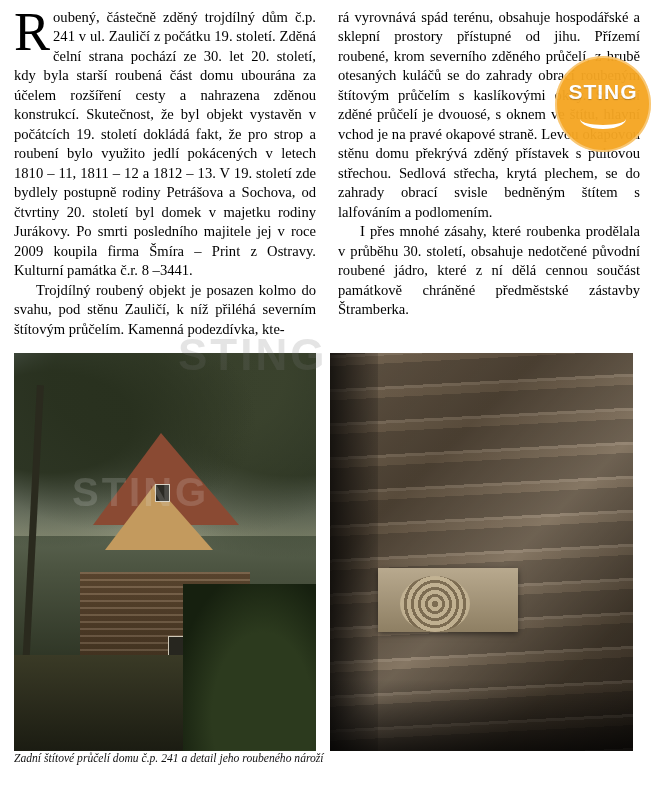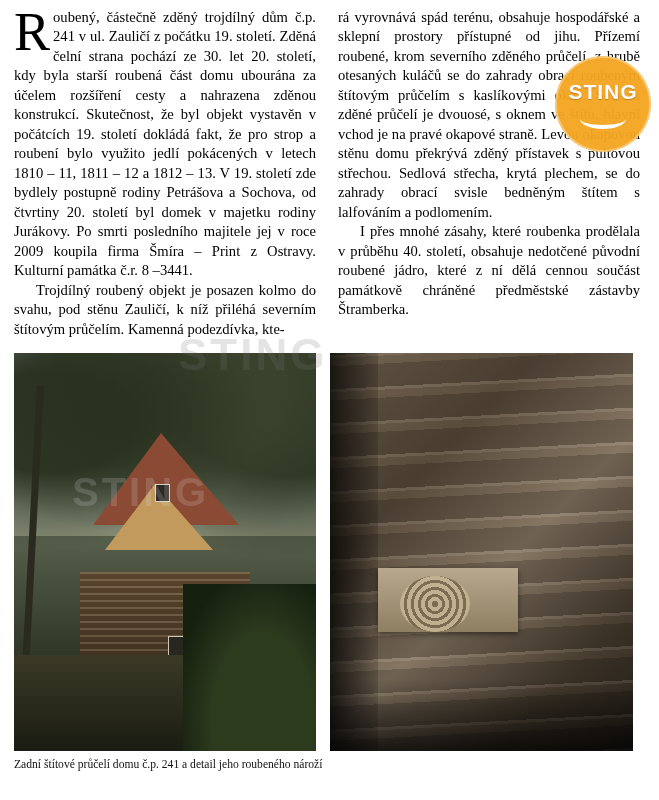--- a/index.html
+++ b/index.html
@@ -168,22 +168,23 @@
     position: absolute; left: 0; top: 0; width: 16%; height: 100%;
     background: linear-gradient(90deg, rgba(0,0,0,.75), rgba(0,0,0,.15));
   }
   .dark-bottom {
     position: absolute; left: 0; bottom: 0; width: 100%; height: 18%;
     background: linear-gradient(rgba(0,0,0,0), rgba(0,0,0,.72));
   }
 
   
   .caption {
-    margin-top: 7px;
+    margin-top: 1px;
     font-size: 11.6px;
+    font-style: italic;
     color: #111;
   }
 
   
   .wm-badge {
     position: absolute;
     right: 8px;
     top: 56px;
     width: 96px;
     height: 96px;
@@ -241,21 +242,21 @@
 
   <div class="columns">
 
     <div class="col">
       <p><span class="dropcap">R</span><span>oubený, částečně zděný trojdílný dům č.p. 241 v ul. Zauličí z počátku 19. století. Zděná čelní strana pochází ze 30. let 20. století, kdy byla starší roubená část domu ubourána za účelem rozšíření cesty a nahrazena zděnou konstrukcí. Skutečnost, že byl objekt vystavěn v počátcích 19. století dokládá fakt, že pro strop a roubení bylo využito jedlí pokácených v letech 1810 – 11, 1811 – 12 a 1812 – 13. V 19. století zde bydlely postupně rodiny Petrášova a Sochova, od čtvrtiny 20. století byl domek v majetku rodiny Jurákovy. Po smrti posledního majitele jej v roce 2009 koupila firma Šmíra – Print z Ostravy. Kulturní památka č.r. 8 –3441.</span></p>
       <p class="indent">Trojdílný roubený objekt je posazen kolmo do svahu, pod stěnu Zauličí, k níž přiléhá severním štítovým průčelím. Kamenná podezdívka, kte-</p>
     </div>
 
     <div class="col">
       <p>rá vyrovnává spád terénu, obsahuje hospodářské a sklepní prostory přístupné od jihu. Přízemí roubené, krom severního zděného průčelí, z hrubě otesaných kuláčů se do zahrady obrací roubeným štítovým průčelím s kaslíkovými okny. Severní zděné průčelí je dvouosé, s oknem ve štítu, hlavní vchod je na pravé okapové straně. Levou okapovou stěnu domu překrývá zděný přístavek s pultovou střechou. Sedlová střecha, krytá plechem, se do zahrady obrací svisle bedněným štítem s lalfováním a podlomením.</p>
-      <p class="indent">I přes mnohé zásahy, které roubenka prodělala v průběhu 40. století, obsahuje nedotčené původní roubené jádro, které z ní dělá cennou součást památkově chráněné předměstské zástavby Štramberka.</p>
+      <p class="indent">I přes mnohé zásahy, které roubenka prodělala v průběhu 30. století, obsahuje nedotčené původní roubené jádro, které z ní dělá cennou součást památkově chráněné předměstské zástavby Štramberka.</p>
     </div>
 
   </div>
 
   <div class="photos">
 
     <div class="photo photo-left">
       <div class="sky"></div>
       <div class="treeline"></div>
       <div class="trunk"></div>

